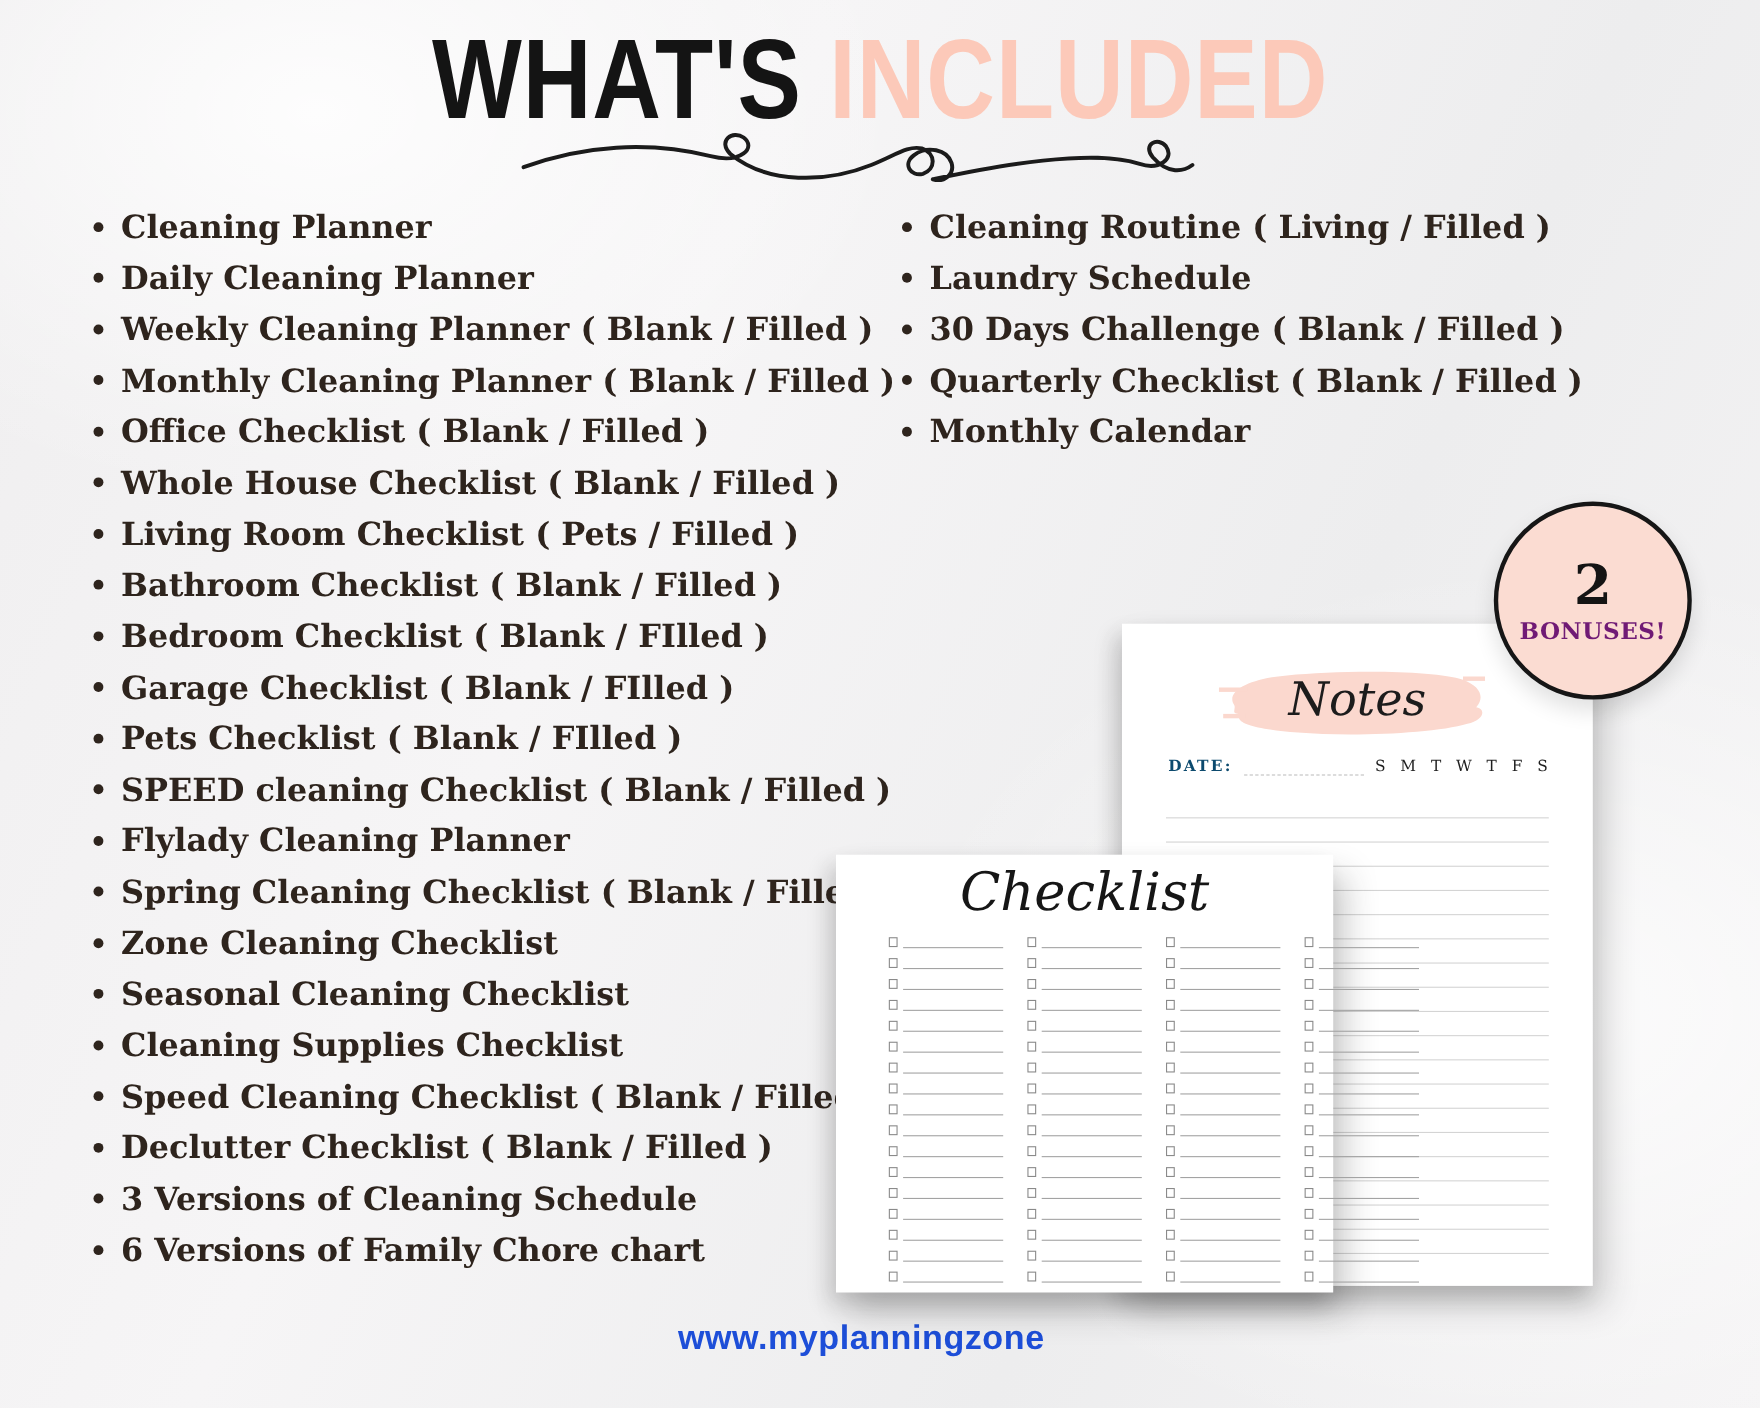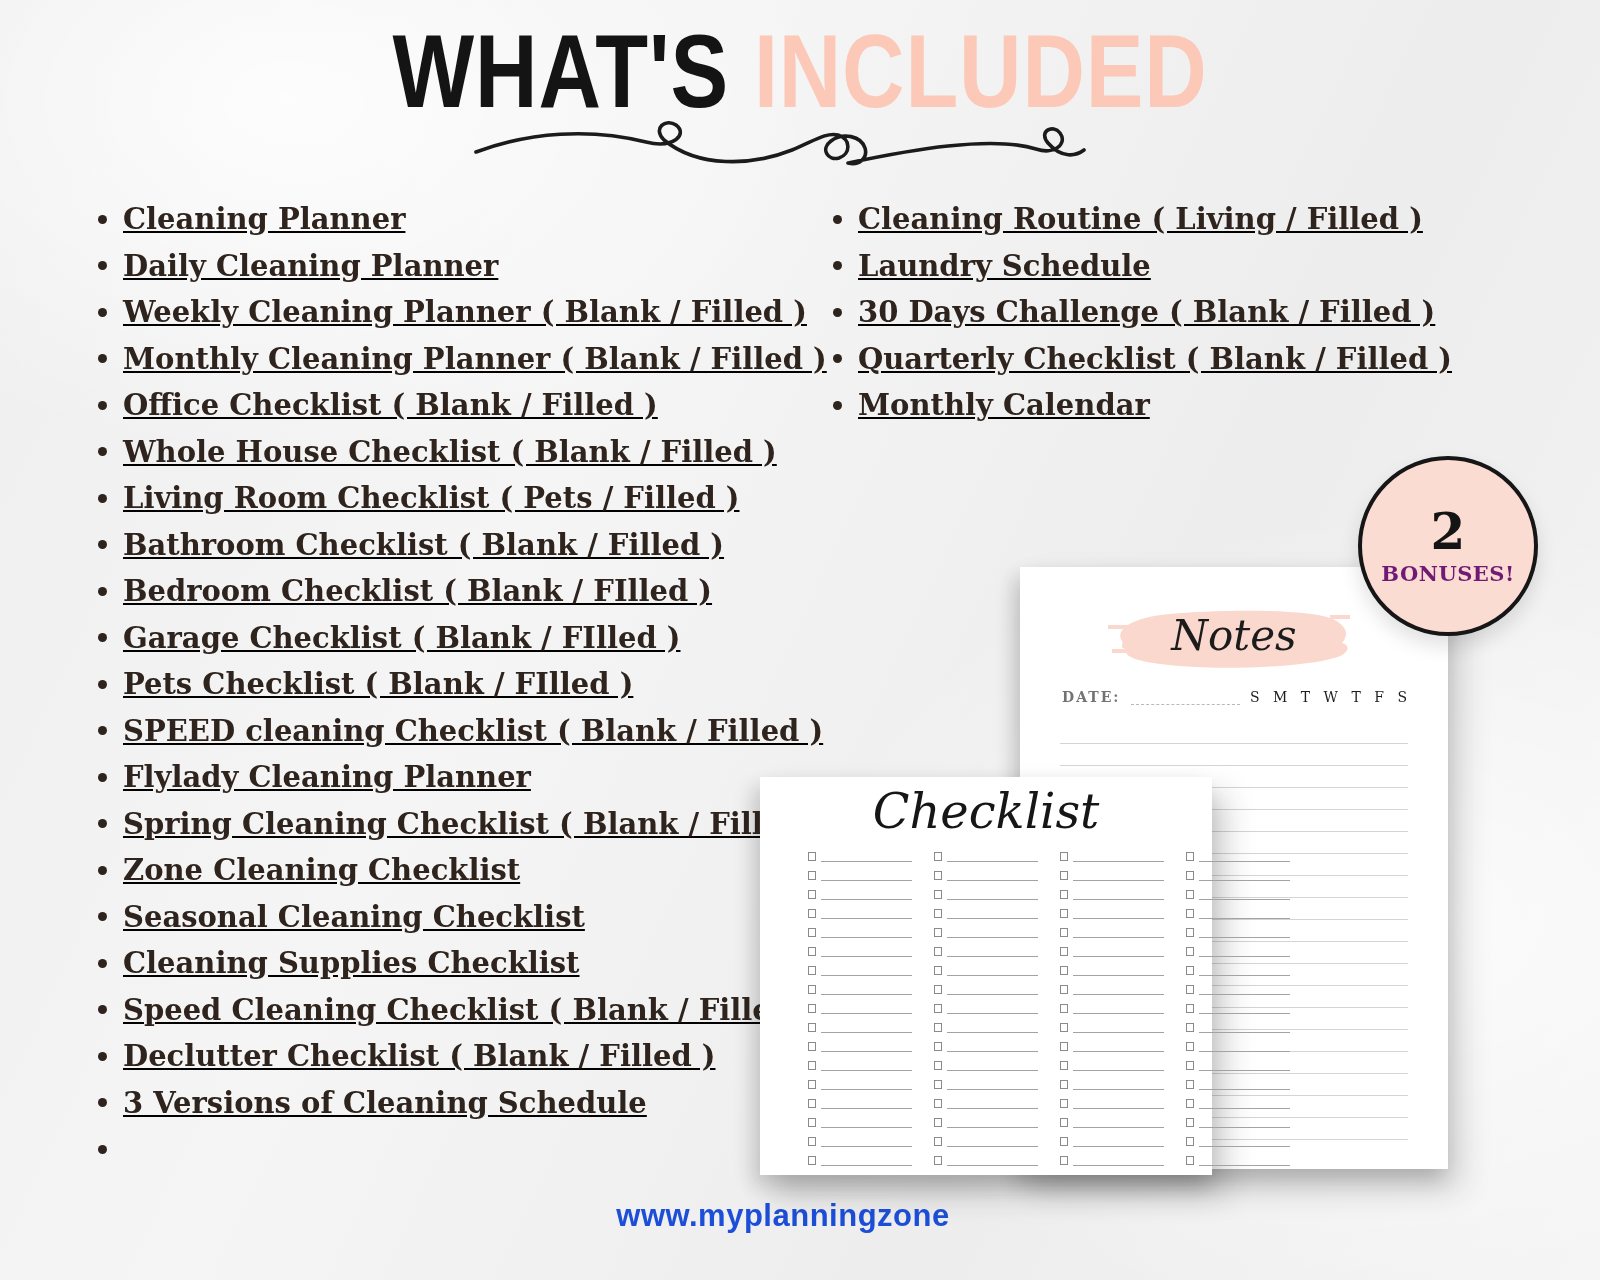--- a/index.html
+++ b/index.html
@@ -15,41 +15,41 @@
   .header{position:absolute;top:20px;left:0;width:100%;text-align:center;}
   .title{
     display:inline-block;margin:0;white-space:nowrap;
     font-family:"Liberation Sans",sans-serif;font-weight:bold;font-size:103px;line-height:1;
     letter-spacing:1px;color:#141414;
     transform:scaleX(.84);transform-origin:center;
   }
   .title .pink{color:var(--accent);}
   .squiggle{position:absolute;left:470px;top:116px;width:620px;height:52px;}
   
-  .list{position:absolute;top:183px;margin:13px;padding:0;list-style:none;text-decoration:underline;}
+  .list{position:absolute;top:183px;margin:0;padding:0;list-style:none;}
   #list-left{left:85px;}
   #list-right{left:820px;}
   .item{display:flex;align-items:center;height:46.5px;white-space:nowrap;
     font-family:"DejaVu Serif",serif;font-weight:bold;font-size:29px;color:#2e241d;}
   .bullet{width:9px;height:9px;border-radius:50%;background:#2e241d;margin-right:16px;flex:none;}
   
   .badge{position:absolute;left:1358px;top:456px;width:180px;height:180px;border-radius:50%;
     background:var(--badge);border:4px solid #161616;box-sizing:border-box;z-index:6;
     display:flex;flex-direction:column;align-items:center;justify-content:center;gap:4px;
     box-shadow:0 10px 20px rgba(0,0,0,.12);}
   .badge-count{font-family:"DejaVu Serif",serif;font-weight:bold;font-size:50px;line-height:1;color:#141414;}
   .badge-label{font-family:"DejaVu Serif",serif;font-weight:bold;font-size:21px;letter-spacing:.5px;color:#701a75;}
   
   .notes-page{position:absolute;left:1020px;top:567px;width:428px;height:602px;background:#fff;z-index:1;
     box-shadow:-6px 10px 18px rgba(40,40,40,.18), 10px 18px 30px rgba(40,40,40,.22);}
   .brush{position:absolute;left:88px;top:36px;width:244px;height:70px;}
   .notes-title{position:absolute;left:0;right:0;top:44px;text-align:center;
     font-family:"DejaVu Serif",serif;font-style:italic;font-size:42px;color:#1c1c1c;}
   .date-row{position:absolute;left:42px;right:40px;top:122px;display:flex;align-items:flex-end;gap:10px;}
-  .date-label{font-family:"DejaVu Serif",serif;font-weight:bold;font-size:14px;letter-spacing:2px;color:#737373;}
+  .date-label{font-family:"DejaVu Serif",serif;font-weight:bold;font-size:14px;letter-spacing:2px;color:#0c4a6e;}
   .date-line{flex:1;border-bottom:1px dashed #b9b9b9;height:15px;}
   .week{font-family:"DejaVu Serif",serif;font-weight:normal;font-size:14px;letter-spacing:1px;word-spacing:7px;color:#1e1e1e;}
   .note-lines{position:absolute;left:40px;right:40px;top:155px;}
   .note-line{height:21px;border-bottom:1px solid #d4d4d4;}
   
   .checklist-page{position:absolute;left:760px;top:777px;width:452px;height:398px;background:#fff;z-index:3;
     box-shadow:-8px 10px 18px rgba(40,40,40,.16), 12px 18px 28px rgba(40,40,40,.25);}
   .checklist-title{position:absolute;left:0;right:0;top:6px;text-align:center;
     font-family:"DejaVu Serif",serif;font-style:italic;font-size:48px;color:#161616;}
   .cl-grid{position:absolute;left:48px;top:66px;display:flex;}
@@ -152,20 +152,21 @@
     <li class="item">
       <span class="bullet"></span>
       <span class="item-text">Declutter Checklist ( Blank / Filled )</span>
     </li>
     <li class="item">
       <span class="bullet"></span>
       <span class="item-text">3 Versions of Cleaning Schedule</span>
     </li>
     <li class="item">
       <span class="bullet"></span>
+      <span class="item-text">6 Versions of Family Chore chart</span>
     </li>
   </ul>
 <ul class="list" id="list-right">
     <li class="item">
       <span class="bullet"></span>
       <span class="item-text">Cleaning Routine ( Living / Filled )</span>
     </li>
     <li class="item">
       <span class="bullet"></span>
       <span class="item-text">Laundry Schedule</span>

